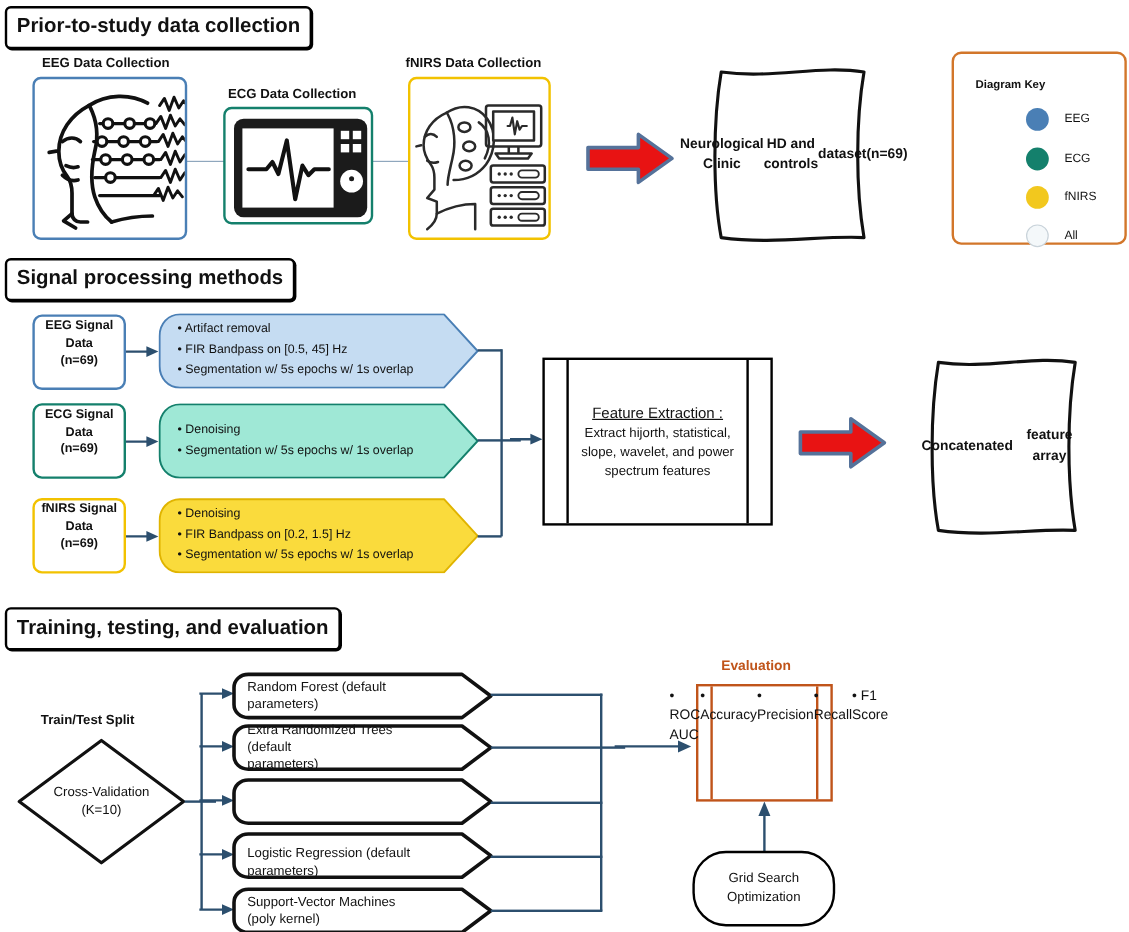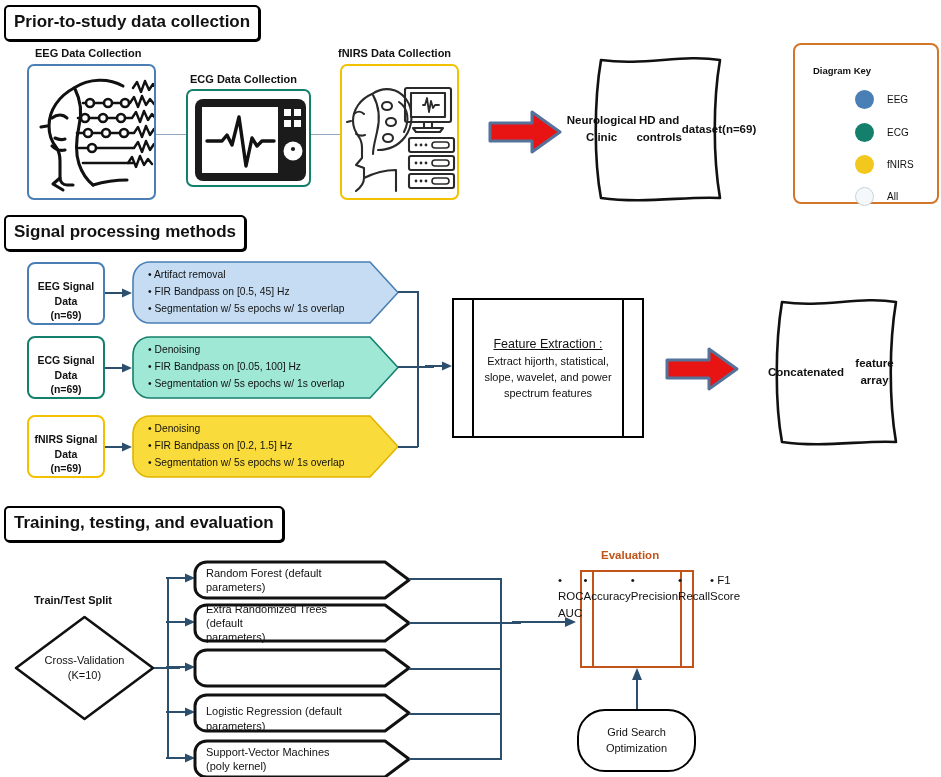--- a/index.html
+++ b/index.html
@@ -76,21 +76,21 @@
     font-size:9.5px;font-weight:bold;color:#111;
   }
   .key-row{position:absolute;left:16px;display:flex;align-items:center;gap:13px;padding-left:44px;}
   .key-dot{width:19px;height:19px;border-radius:50%;display:block;}
   .key-dot.all{border:1px solid #c9d3da;box-sizing:border-box;}
   .key-label{font-size:10px;color:#111;}
 
   
   .srcbox{
     position:absolute;background:#fff;border-radius:8px;box-sizing:border-box;
-    display:flex;flex-direction:column;align-items:center;justify-content:flex-end;
+    display:flex;flex-direction:column;align-items:center;justify-content:flex-start;
     font-size:10.5px;font-weight:bold;line-height:1.4;text-align:center;color:#111;
   }
   .srcbox.eeg{border:2px solid #4a7fb5;}
   .srcbox.ecg{border:2px solid #14806c;}
   .srcbox.fnirs{border:2px solid #f2c200;}
 
   
   .pipe{position:absolute;}
   .pipe .pipetext{
     position:absolute;left:16px;top:0;bottom:0;right:52px;
@@ -346,21 +346,20 @@
     <span>• Segmentation w/ 5s epochs w/ 1s overlap</span>
   </div>
 </div>
 
 <div class="pipe" style="left:132px;top:336px;width:268px;height:63px;">
   <svg width="268" height="63" viewBox="0 0 268 63" preserveAspectRatio="none">
     <path d="M18 1 L238 1 L266 31.5 L238 62 L18 62 C8 62 1 54 1 44 L1 19 C1 9 8 1 18 1 Z" fill="#9fe8d6" stroke="#14806c" stroke-width="1.6" stroke-linejoin="round"></path>
   </svg>
   <div class="pipetext">
     <span>• Denoising</span>
-    <span>• FIR Bandpass on [0.05, 100] Hz</span>
     <span>• Segmentation w/ 5s epochs w/ 1s overlap</span>
   </div>
 </div>
 
 <div class="pipe" style="left:132px;top:415px;width:268px;height:63px;">
   <svg width="268" height="63" viewBox="0 0 268 63" preserveAspectRatio="none">
     <path d="M18 1 L238 1 L266 31.5 L238 62 L18 62 C8 62 1 54 1 44 L1 19 C1 9 8 1 18 1 Z" fill="#fadb3c" stroke="#e0b400" stroke-width="1.6" stroke-linejoin="round"></path>
   </svg>
   <div class="pipetext">
     <span>• Denoising</span>

